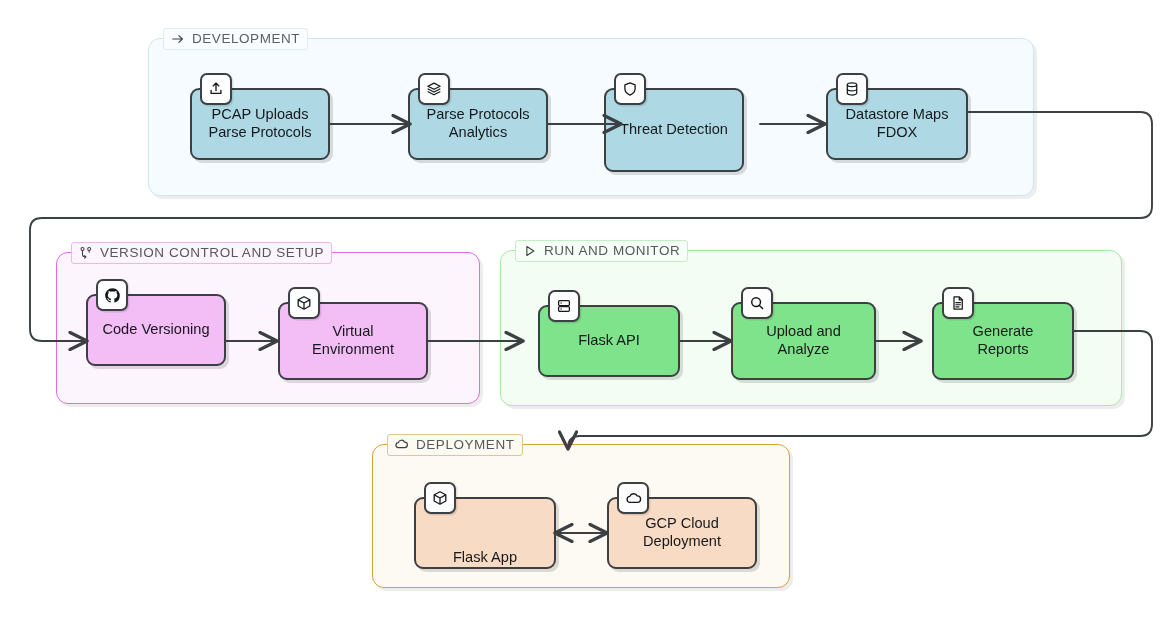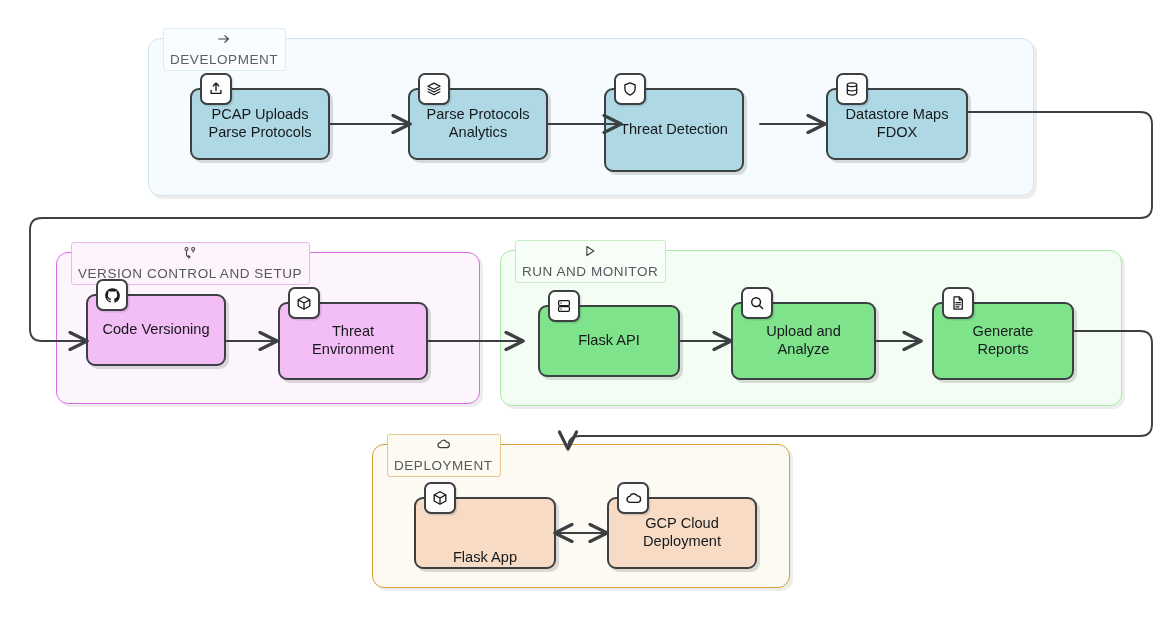--- a/index.html
+++ b/index.html
@@ -10,21 +10,21 @@
   #canvas{position:absolute;inset:0;width:1176px;height:626px;}
 
   svg.wires{position:absolute;left:0;top:0;width:1176px;height:626px;pointer-events:none;z-index:6;}
 
   
   .group{position:absolute;border-radius:12px;box-sizing:border-box;
          box-shadow:3px 3px 0 rgba(0,0,0,.07);z-index:2;}
   .group-label{position:absolute;top:-11px;left:14px;
         font-size:13.5px;letter-spacing:.55px;color:#555a5e;
         padding:2px 7px 3px 6px;border-radius:3px;white-space:nowrap;
-        display:flex;align-items:center;gap:7px;line-height:1;z-index:3;flex-direction:column;}
+        display:flex;align-items:center;gap:7px;line-height:1;z-index:3;}
   .group-label .gl-ico{display:inline-flex;align-items:center;justify-content:center;
         width:15px;height:15px;}
   .group-label .gl-ico svg{display:block;}
 
   #g-dev{left:148px;top:38px;width:886px;height:158px;
          background:#f5fbfe;border:1.6px solid #cfe6f2;}
   #g-dev .group-label{background:#f9fdff;border:1px solid #dbecf5;color:#5a5f63;}
 
   #g-vcs{left:56px;top:252px;width:424px;height:152px;
          background:#fdf5fe;border:1.8px solid #dd6ddf;}
@@ -202,21 +202,21 @@
     <div class="lbl">Code Versioning</div>
   </div>
 
   <div class="node c-pink" style="left:278px;top:302px;width:150px;height:78px;">
     <div class="node-badge">
       <svg width="16" height="16" viewBox="0 0 16 16">
         <path d="M8 1.7 L13.8 4.8 V11 L8 14.2 L2.2 11 V4.8 Z" fill="none" stroke="#16191c" stroke-width="1.3" stroke-linejoin="round"></path>
         <path d="M2.3 4.9 L8 8 L13.7 4.9 M8 8 V14.1" fill="none" stroke="#16191c" stroke-width="1.3" stroke-linejoin="round"></path>
       </svg>
     </div>
-    <div class="lbl">Threat
+    <div class="lbl">Virtual
 Environment</div>
   </div>
 
   <div class="node c-green" style="left:538px;top:305px;width:142px;height:72px;">
     <div class="node-badge">
       <svg width="16" height="16" viewBox="0 0 16 16">
         <rect x="2.6" y="2.6" width="10.8" height="4.9" rx="1.1" fill="none" stroke="#16191c" stroke-width="1.25"></rect>
         <rect x="2.6" y="8.5" width="10.8" height="4.9" rx="1.1" fill="none" stroke="#16191c" stroke-width="1.25"></rect>
         <circle cx="5.1" cy="5.05" r=".72" fill="#16191c"></circle>
         <circle cx="5.1" cy="10.95" r=".72" fill="#16191c"></circle>

